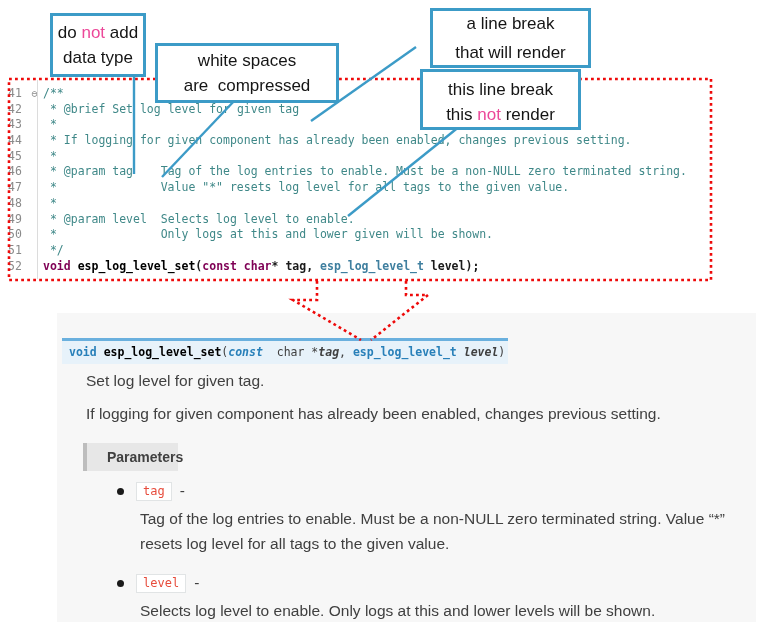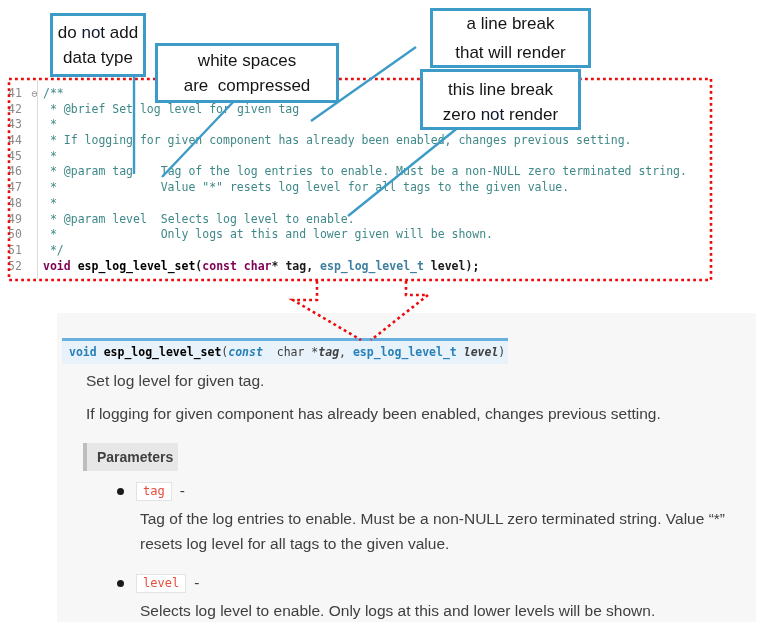--- a/index.html
+++ b/index.html
@@ -7,21 +7,21 @@
           font-family:"Liberation Sans",sans-serif;}
 
   
   .overlay{position:absolute;left:0;top:0;width:767px;height:637px;z-index:5;pointer-events:none;}
 
   
   .callout{position:absolute;background:#ffffff;border:3px solid #3c9bc7;z-index:10;
            display:flex;flex-direction:column;justify-content:center;align-items:center;
            text-align:center;font-size:17px;color:#151515;}
   .callout .line{white-space:pre;line-height:25px;}
-  .red{color:#0f172a;}
+  .red{color:#ec4899;}
   #c1{left:50px;top:13px;width:90px;height:58px;}
   #c2{left:155px;top:43px;width:178px;height:54px;}
   #c3{left:430px;top:8px;width:155px;height:54px;justify-content:space-between;}
   #c4{left:420px;top:69px;width:155px;height:55px;justify-content:flex-end;}
 
   
   .editor{position:absolute;left:8px;top:86px;width:704px;z-index:1;
           font-family:"DejaVu Sans Mono",monospace;font-size:11.5px;line-height:15.7px;}
   .code-row{display:flex;white-space:pre;height:15.7px;}
   .code-row.bold .code-text span{font-weight:bold;}
@@ -46,21 +46,21 @@
   .sig-kwi{color:#2980b9;font-weight:bold;font-style:italic;}
   .sig-name{color:#000000;font-weight:bold;}
   .sig-type{color:#2980b9;font-weight:bold;}
   .sig-param{color:#404040;font-weight:bold;font-style:italic;}
   .sig-pl{color:#404040;}
   .doc-brief{position:absolute;left:29px;top:59px;font-size:15.5px;}
   .doc-desc{position:absolute;left:29px;top:92px;font-size:15.5px;}
   .params-title{position:absolute;left:26px;top:130px;width:95px;height:28px;box-sizing:border-box;
                 background:#e7e7e7;border-left:4px solid #bdbdbd;
                 font-size:14px;font-weight:bold;color:#404040;
-                display:flex;align-items:center;padding-left:10px;}
+                display:flex;align-items:center;padding-left:20px;}
   .param-list{position:absolute;left:60px;top:168px;width:620px;}
   .param-item{margin-bottom:17px;}
   .param-head{display:flex;align-items:center;height:20px;}
   .p-dot{width:7px;height:7px;border-radius:50%;background:#1a1a1a;margin-right:12px;flex:none;}
   .p-chip{font-family:"DejaVu Sans Mono",monospace;font-size:12px;color:#e74c3c;
           background:#ffffff;border:1px solid #e1e4e5;padding:1px 6px 2px 6px;}
   .p-dash{margin-left:8px;color:#404040;font-size:15.5px;}
   .param-desc{font-size:15.5px;line-height:25px;color:#404040;margin:5px 0 0 23px;width:596px;}
 </style>
 </head>
@@ -136,16 +136,16 @@
   <div class="callout" id="c2">
       <div class="line"><span>white spaces</span></div>
       <div class="line"><span>are  compressed</span></div>
     </div>
   <div class="callout" id="c3">
       <div class="line"><span>a line break</span></div>
       <div class="line"><span>that will render</span></div>
     </div>
   <div class="callout" id="c4">
       <div class="line"><span>this line break</span></div>
-      <div class="line"><span>zero </span><span class="red">not</span><span> render</span></div>
+      <div class="line"><span>this </span><span class="red">not</span><span> render</span></div>
     </div>
 
 </div>
 
 </body></html>

